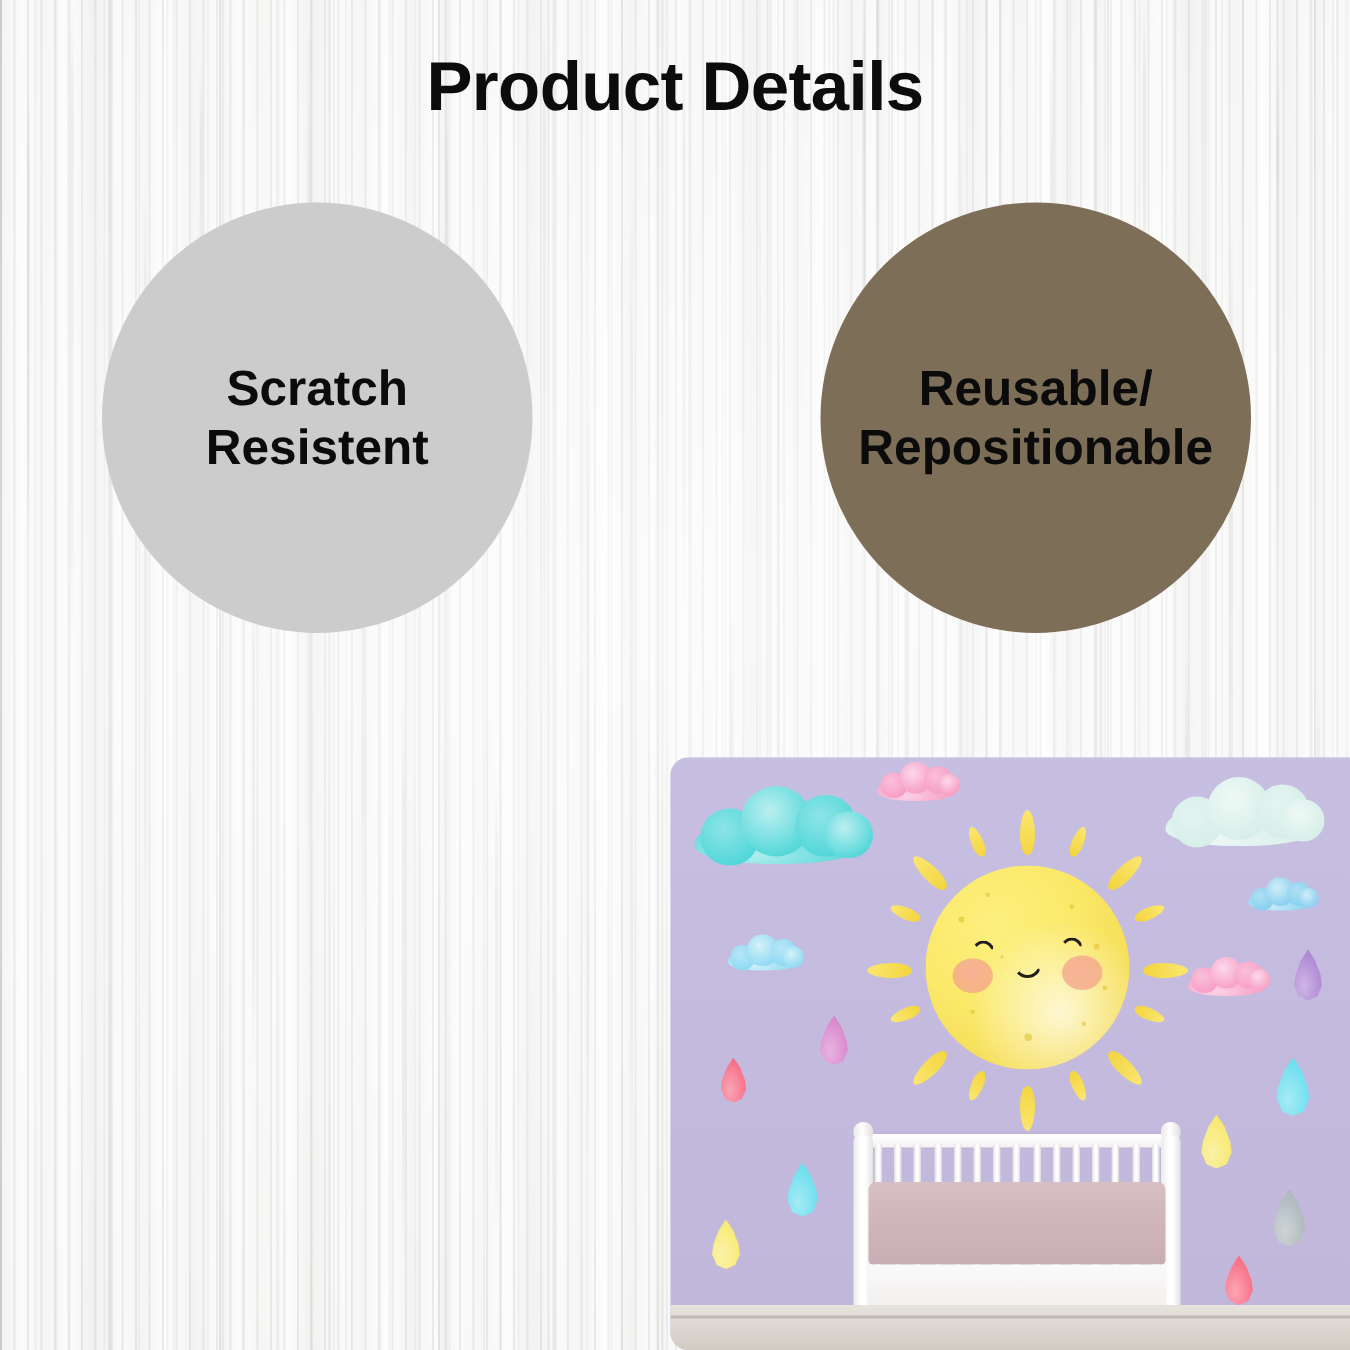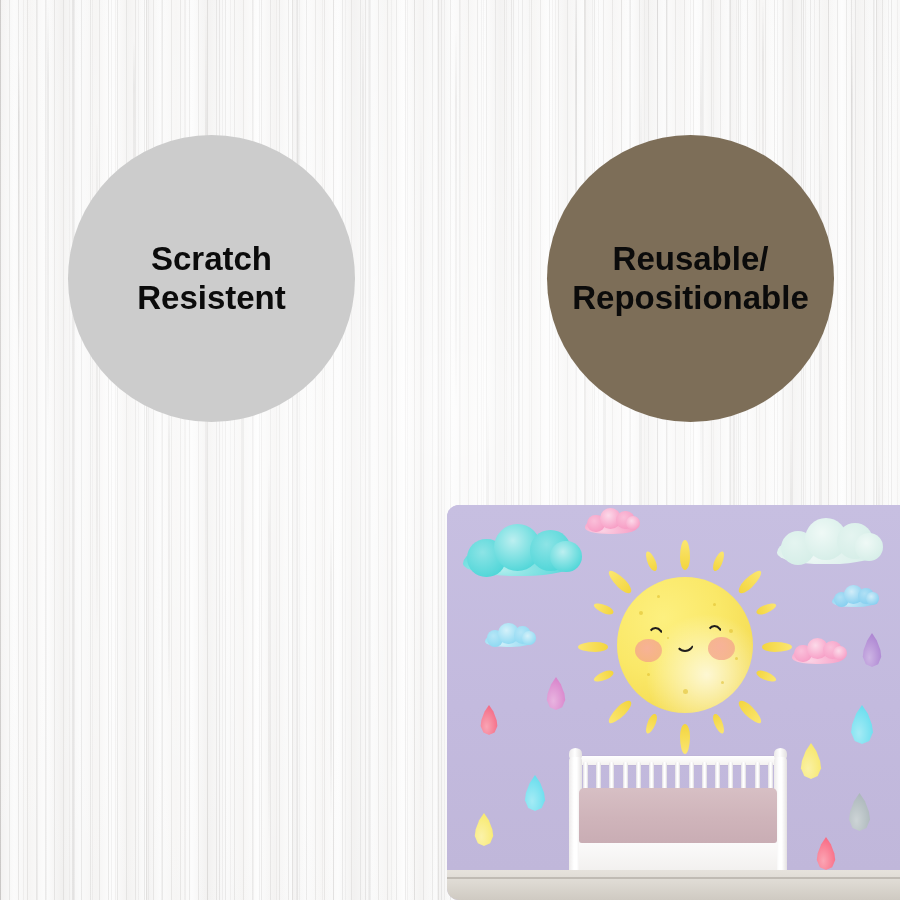--- a/index.html
+++ b/index.html
@@ -248,20 +248,21 @@
       <div class="streak" style="left: 700px; top: 20px; height: 470px;"></div>
       <div class="streak" style="left: 733px; top: 250px; height: 520px;"></div>
       <div class="streak" style="left: 762px; top: 0px; height: 300px;"></div>
       <div class="streak" style="left: 790px; top: 420px; height: 400px;"></div>
       <div class="streak" style="left: 820px; top: 140px; height: 600px;"></div>
       <div class="streak" style="left: 851px; top: 30px; height: 360px;"></div>
       <div class="streak" style="left: 878px; top: 460px; height: 420px;"></div>
     </div>
   <div class="wood-soft"></div>
 
+  <div class="page-title">Product Details</div>
 
   <div class="badge" id="badge-reusable" style="background: rgb(125, 110, 88); color: rgb(11, 11, 11);">
     <span class="badge-label">Reusable/
 Repositionable</span>
   </div>
 
   <div class="badge" id="badge-scratch" style="background: rgb(204, 204, 204); color: rgb(11, 11, 11);">
     <span class="badge-label">Scratch
 Resistent</span>
   </div>

